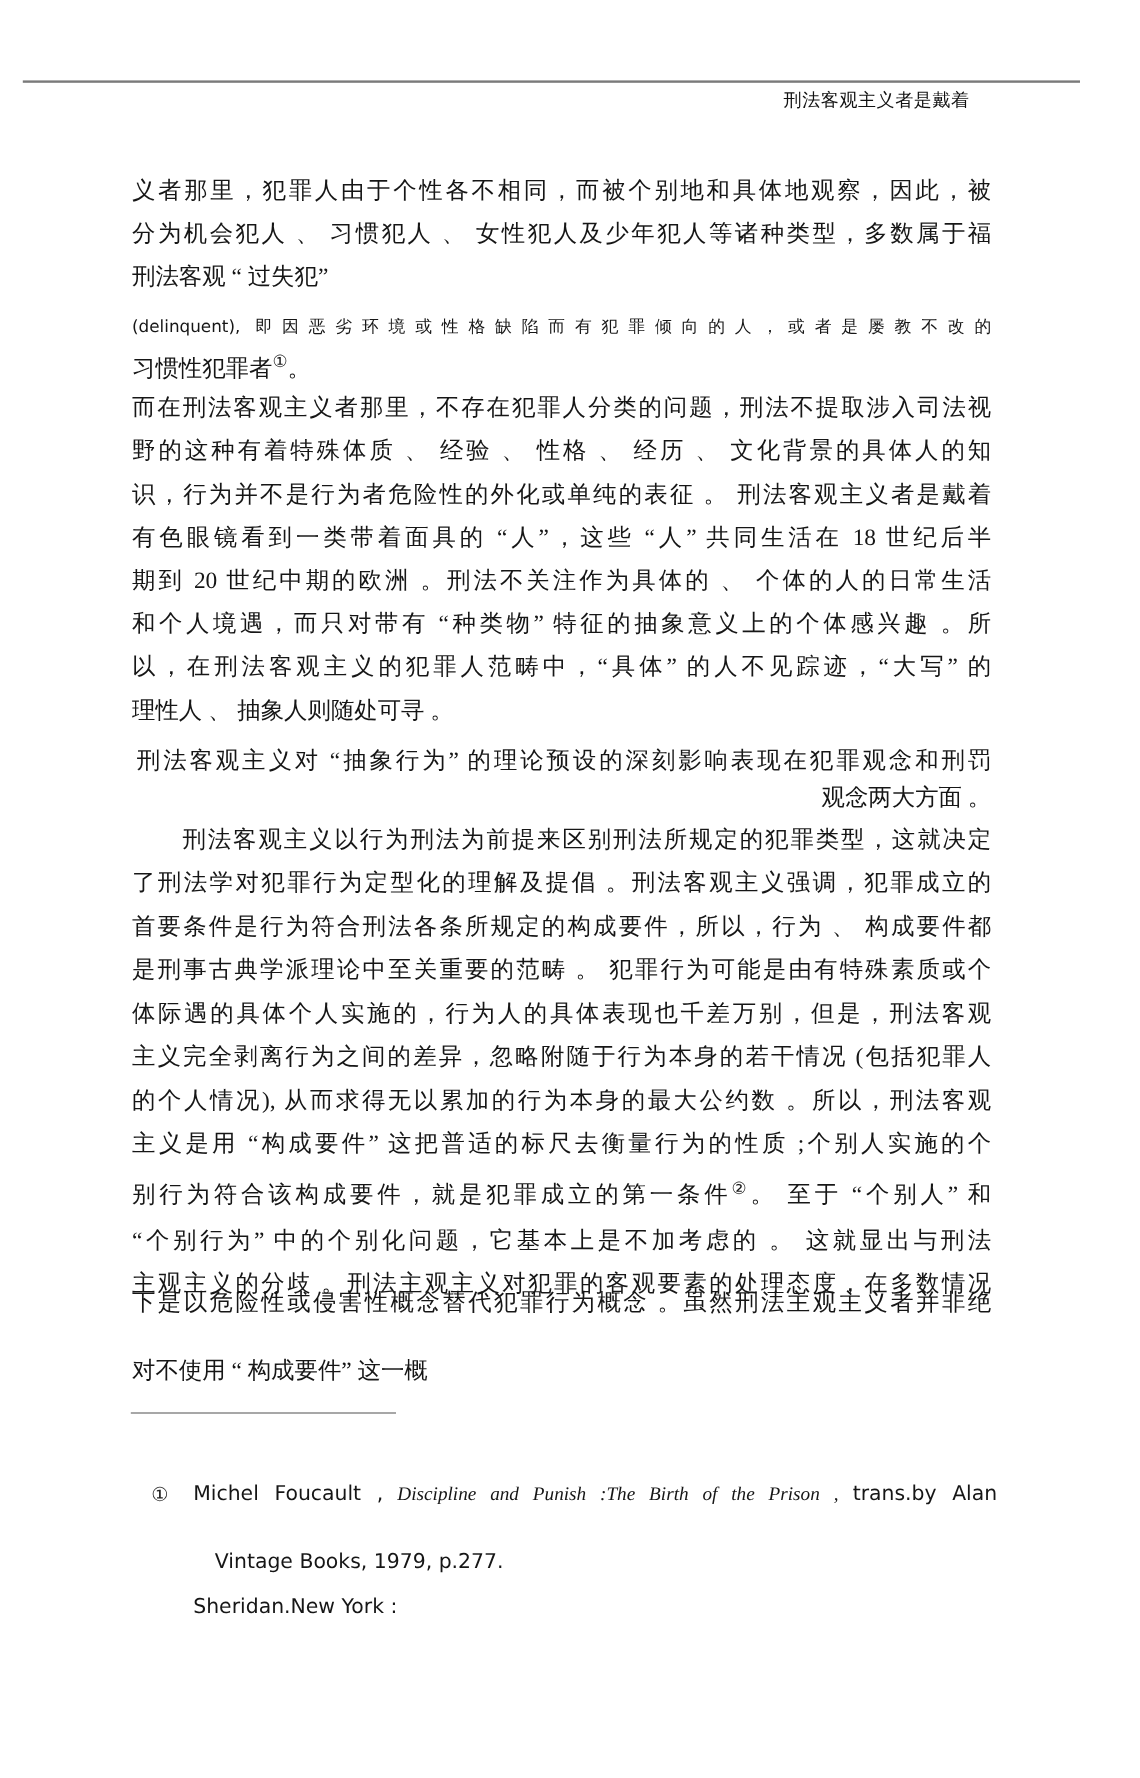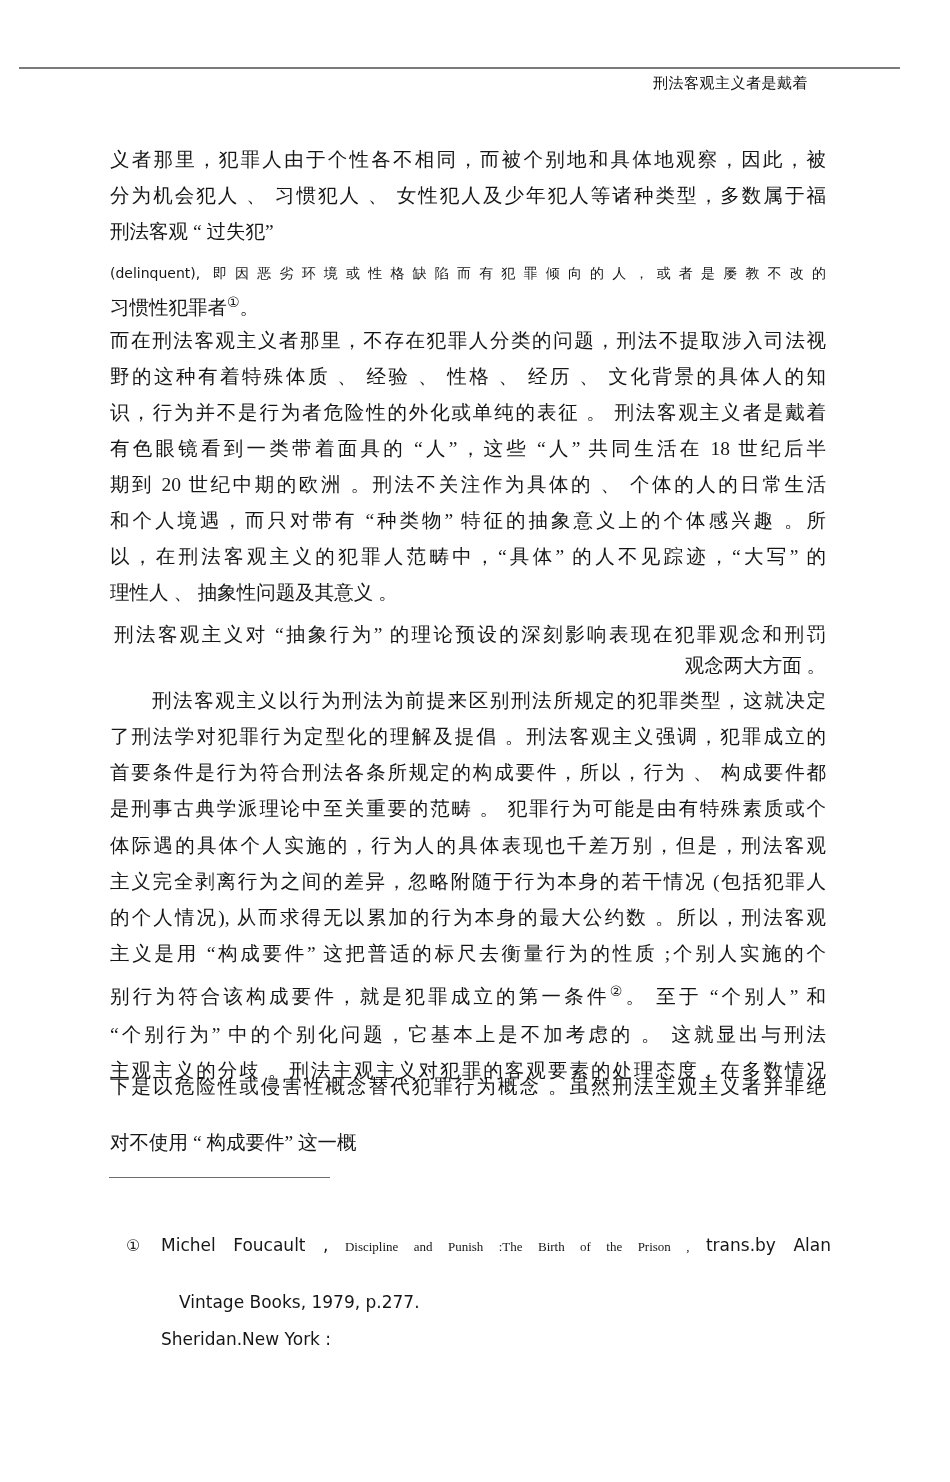--- a/index.html
+++ b/index.html
@@ -99,21 +99,22 @@
       top: 1234px;
       width: 670px;
       text-align: justify;
       text-align-last: justify;
     }
     .fn-sans {
       font-family: "DejaVu Sans", "Liberation Sans", sans-serif;
     }
     .fn-serif {
       font-family: "Liberation Serif", "DejaVu Serif", serif;
-      font-size: 13px;
+      font-size: 16px;
+      font-style: italic;
     }
     .fn-line.second {
       left: 161px;
       top: 1328px;
       font-family: "DejaVu Sans", "Liberation Sans", sans-serif;
     }
     .fn-line.third {
       left: 179px;
       top: 1291px;
       font-family: "DejaVu Sans", "Liberation Sans", sans-serif;
@@ -133,21 +134,21 @@
   <div class="line" style="top:259px"><span class="latin">(delinquent), 即因恶劣环境或性格缺陷而有犯罪倾向的人，或者是屡教不改的</span></div>
   <div class="line last" style="top:295px"><span>习惯性犯罪者</span><span class="sup">①</span><span>。</span></div>
 
   <div class="line" style="top:328px">而在刑法客观主义者那里，不存在犯罪人分类的问题，刑法不提取涉入司法视</div>
   <div class="line" style="top:364px">野的这种有着特殊体质 、 经验 、 性格 、 经历 、 文化背景的具体人的知</div>
   <div class="line" style="top:400px">识，行为并不是行为者危险性的外化或单纯的表征 。 刑法客观主义者是戴着</div>
   <div class="line" style="top:436px">有色眼镜看到一类带着面具的  “人”，这些  “人”  共同生活在  18 世纪后半</div>
   <div class="line" style="top:472px">期到  20 世纪中期的欧洲 。刑法不关注作为具体的 、 个体的人的日常生活</div>
   <div class="line" style="top:508px">和个人境遇，而只对带有  “种类物”  特征的抽象意义上的个体感兴趣 。所</div>
   <div class="line" style="top:544px">以，在刑法客观主义的犯罪人范畴中，“具体”  的人不见踪迹，“大写”  的</div>
-  <div class="line last" style="top:580px">理性人 、 抽象性问题及其意义 。</div>
+  <div class="line last" style="top:580px">理性人 、 抽象人则随处可寻 。</div>
 
   <div class="line centered-1" style="top:622px">刑法客观主义对  “抽象行为”  的理论预设的深刻影响表现在犯罪观念和刑罚</div>
   <div class="line right" style="top:653px">观念两大方面 。</div>
 
   <div class="line indent" style="top:688px">刑法客观主义以行为刑法为前提来区别刑法所规定的犯罪类型，这就决定</div>
   <div class="line" style="top:724px">了刑法学对犯罪行为定型化的理解及提倡 。刑法客观主义强调，犯罪成立的</div>
   <div class="line" style="top:760px">首要条件是行为符合刑法各条所规定的构成要件，所以，行为 、 构成要件都</div>
   <div class="line" style="top:796px">是刑事古典学派理论中至关重要的范畴 。 犯罪行为可能是由有特殊素质或个</div>
   <div class="line" style="top:833px">体际遇的具体个人实施的，行为人的具体表现也千差万别，但是，刑法客观</div>
   <div class="line" style="top:869px">主义完全剥离行为之间的差异，忽略附随于行为本身的若干情况  (包括犯罪人</div>

